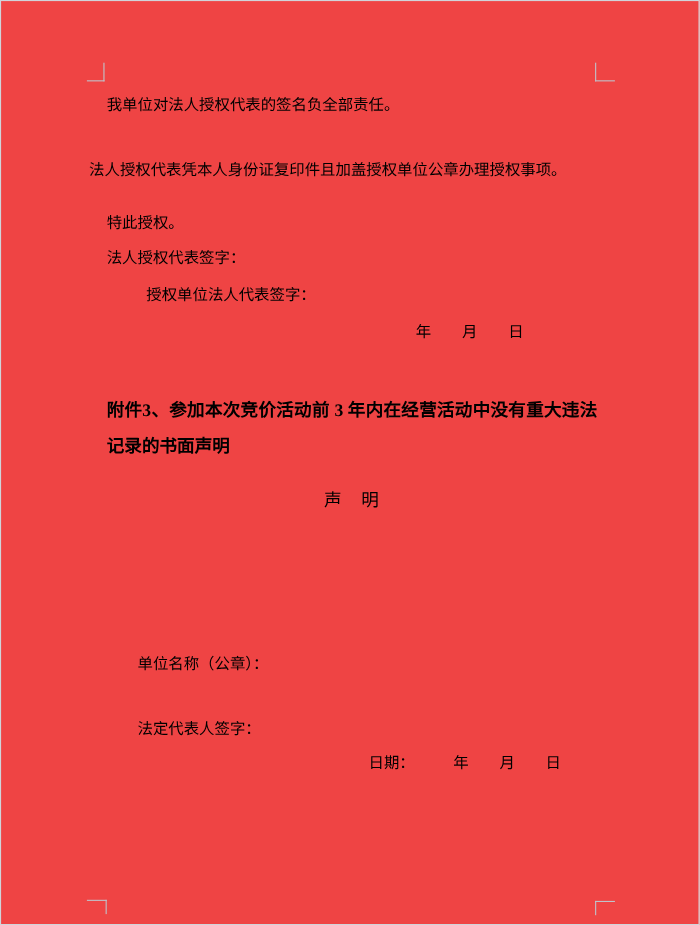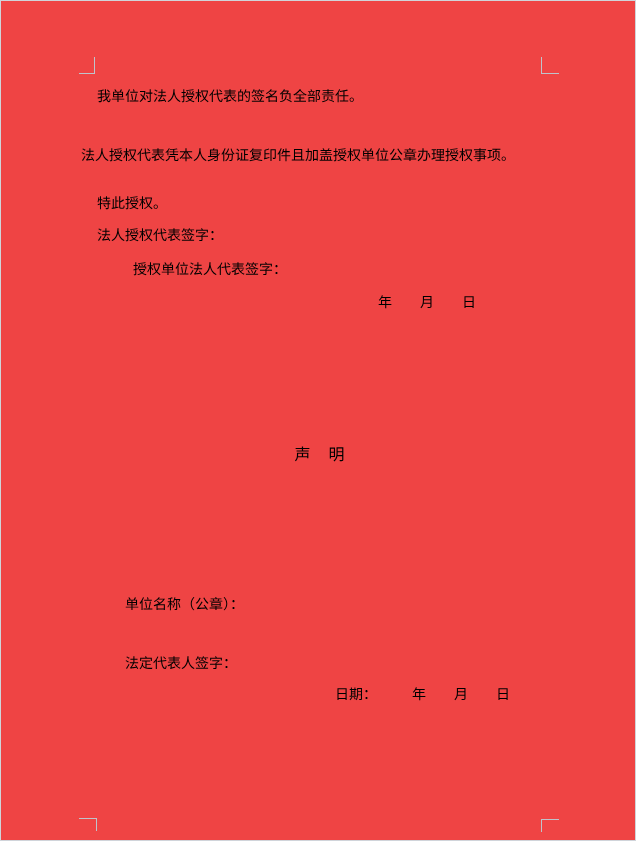--- a/index.html
+++ b/index.html
@@ -71,20 +71,21 @@
 
   <div class="t" style="left:96px;top:193px;">特此授权。</div>
 
   <div class="t" style="left:96px;top:225px;">法人授权代表签字：</div>
 
   <div class="t" style="left:96px;top:259px;margin-left:36px;">授权单位法人代表签字：</div>
 
 
   <div class="t" style="left:377px;top:292px;">年　　月　　日</div>
 
+  <div class="col heading" style="top:356px;">附件3、参加本次竞价活动前 3 年内在经营活动中没有重大违法记录的书面声明</div>
 
   <div class="col doc-title" style="top:440px;">声　明</div>
 
 
   <div class="t" style="left:124px;top:594px;">单位名称（公章）：</div>
 
   <div class="t" style="left:124px;top:653px;">法定代表人签字：</div>
 
   <div class="t" style="left:334px;top:684px;">日期：　　　年　　月　　日</div>
 

